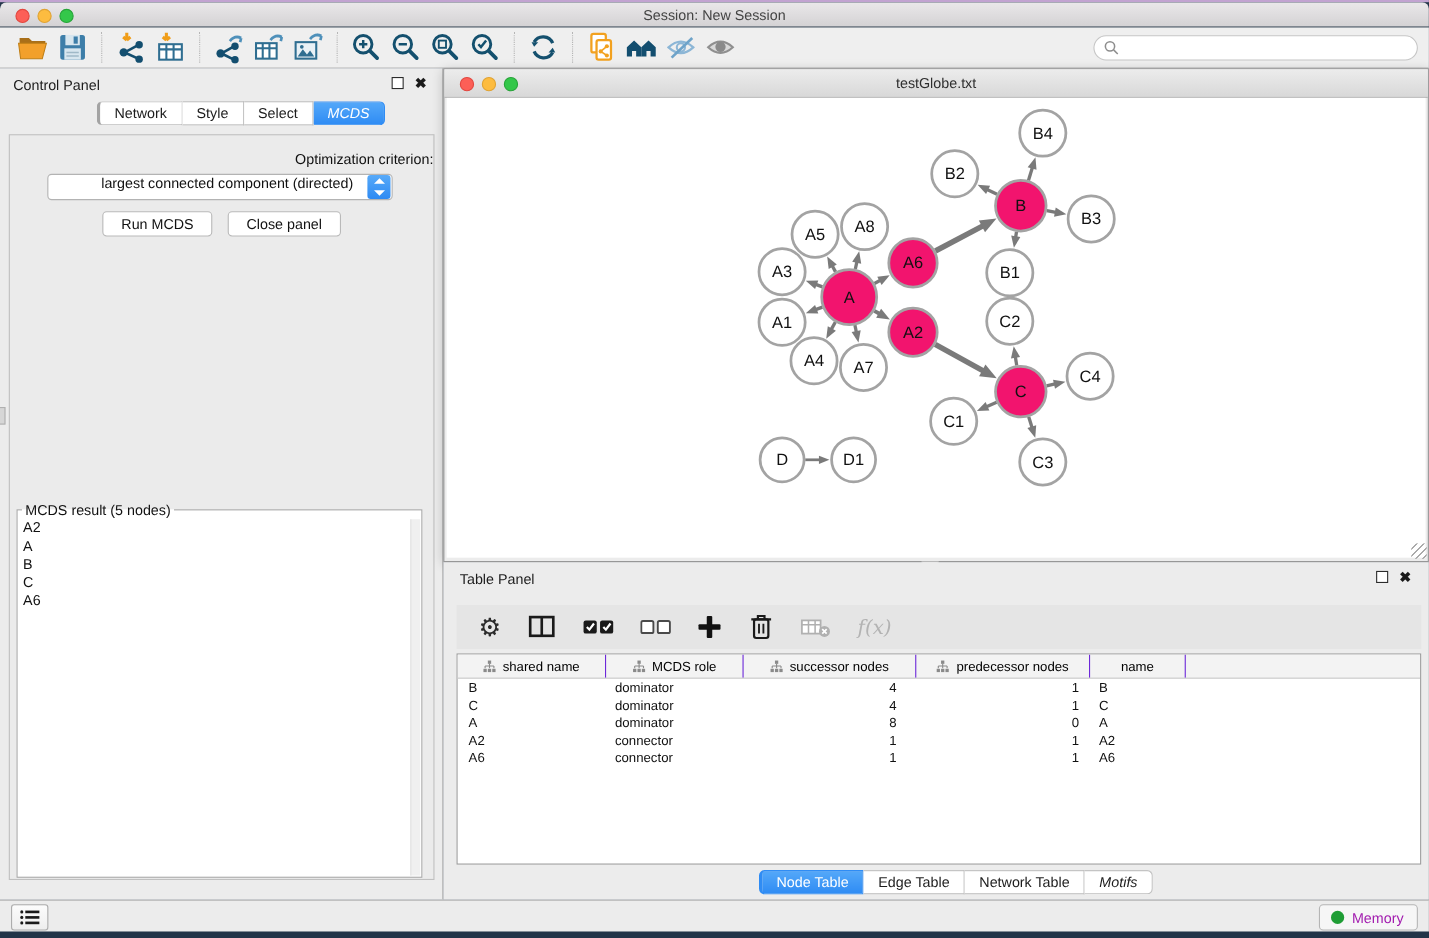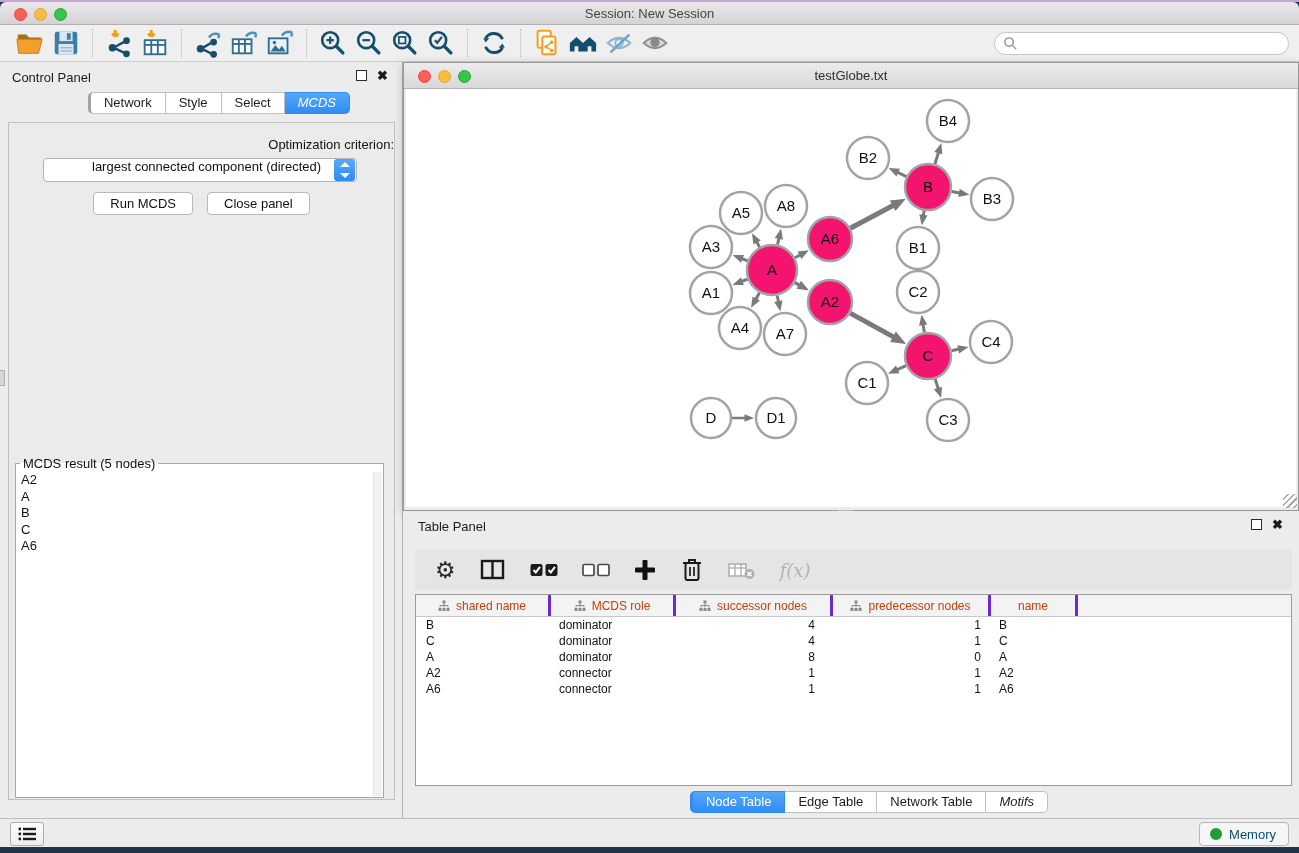--- a/index.html
+++ b/index.html
@@ -79,35 +79,35 @@
   .split-tab-bottom { position:absolute; left:838px; top:510px; width:15px; height:7px; background:#d6d6d6; border:1px solid #b8b8b8; }
 
   
   .table-panel { position:absolute; left:403px; top:511px; width:896px; height:307px; background:#ececec; }
   .tp-toolbar { position:absolute; left:12px; top:39px; width:877px; height:40px; background:#e5e5e5;
     display:flex; align-items:center; gap:24px; padding-left:20px; }
   .tp-table { position:absolute; left:12px; top:83px; width:877px; height:192px; background:#fff;
     border:1px solid #9c9c9c; overflow:hidden; }
   .t-head { display:flex; height:22px; background:#f3f3f3; border-bottom:1px solid #c9c9c9; }
   .t-hcell { display:flex; align-items:center; justify-content:center; gap:6px;
-    font-size:12px; color:#c2410c; border-right:3px solid #6d28d9; }
+    font-size:12px; color:#000000; border-right:1px solid #6d28d9; }
   .t-row { display:flex; height:16px; font-size:12px; color:#111; align-items:center; }
   .t-cell { white-space:nowrap; overflow:hidden; }
   .c0 { width:135px; } .c1 { width:125px; } .c2 { width:157px; } .c3 { width:158px; } .c4 { width:87px; }
   .t-row .c0 { padding-left:10px; } .t-row .c1 { padding-left:8px; }
   .t-row .c2 { text-align:right; padding-right:18px; } .t-row .c3 { text-align:right; padding-right:10px; }
   .t-row .c4 { padding-left:8px; }
   .tp-tabs { position:absolute; left:0; right:0; top:280px; }
 
   
   .statusbar { position:absolute; left:0; top:818px; width:100%; height:29px; background:#ececec; border-top:1px solid #bdbdbd; }
   .list-btn { position:absolute; left:10px; top:3px; width:34px; height:24px; background:linear-gradient(#fcfcfc,#eee);
     border:1px solid #adadad; border-radius:3px; display:flex; align-items:center; justify-content:center; }
   .memory-btn { position:absolute; right:10px; top:3px; height:24px; padding:0 12px 0 10px; background:#f6f6f6;
-    border:1px solid #b5b5b5; border-radius:4px; display:flex; align-items:center; gap:7px; font-size:13px; color:#0c4a6e; }
+    border:1px solid #b5b5b5; border-radius:4px; display:flex; align-items:center; gap:7px; font-size:13px; color:#a21caf; }
   .mem-dot { width:12px; height:12px; border-radius:50%; background:#1f9d35; }
   .desktop-bottom { position:absolute; left:0; top:847px; width:100%; height:6px; background:#223448; }
 
   .fx-label { font-family:"DejaVu Serif", serif; font-style:italic; color:#b3b3b3; font-size:18px; }
   .gear-glyph { font-size:23px; color:#2b2b2b; line-height:1; }
 </style>
 </head>
 <body>
 
 <div class="app">

